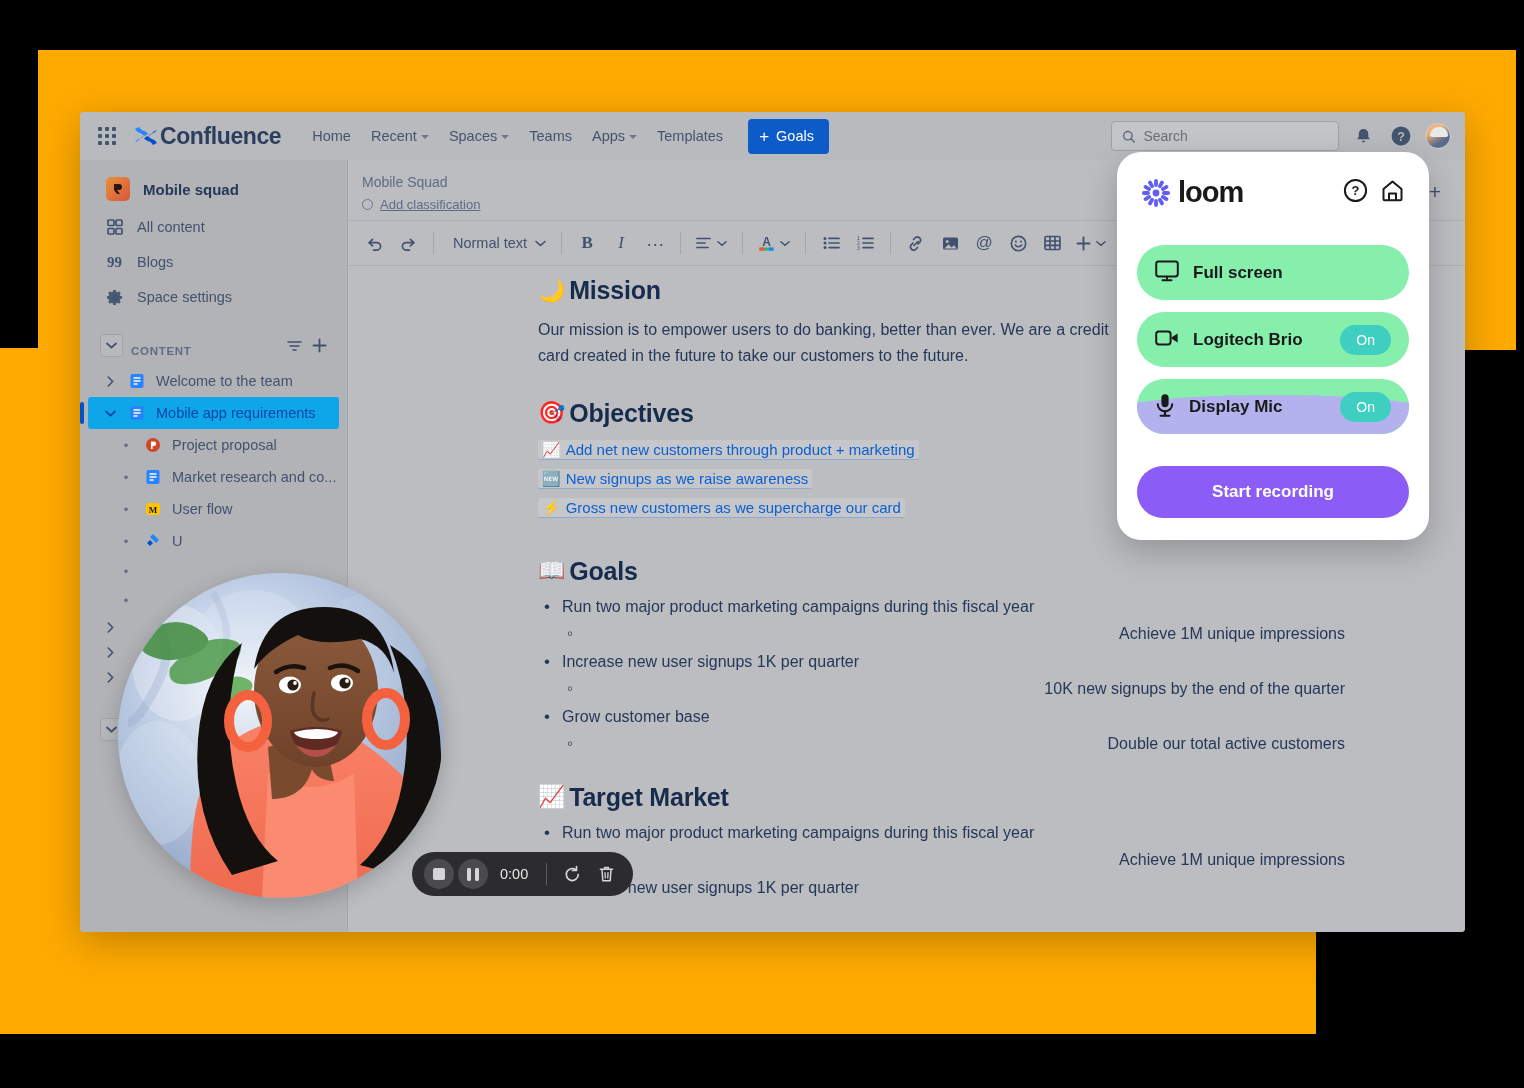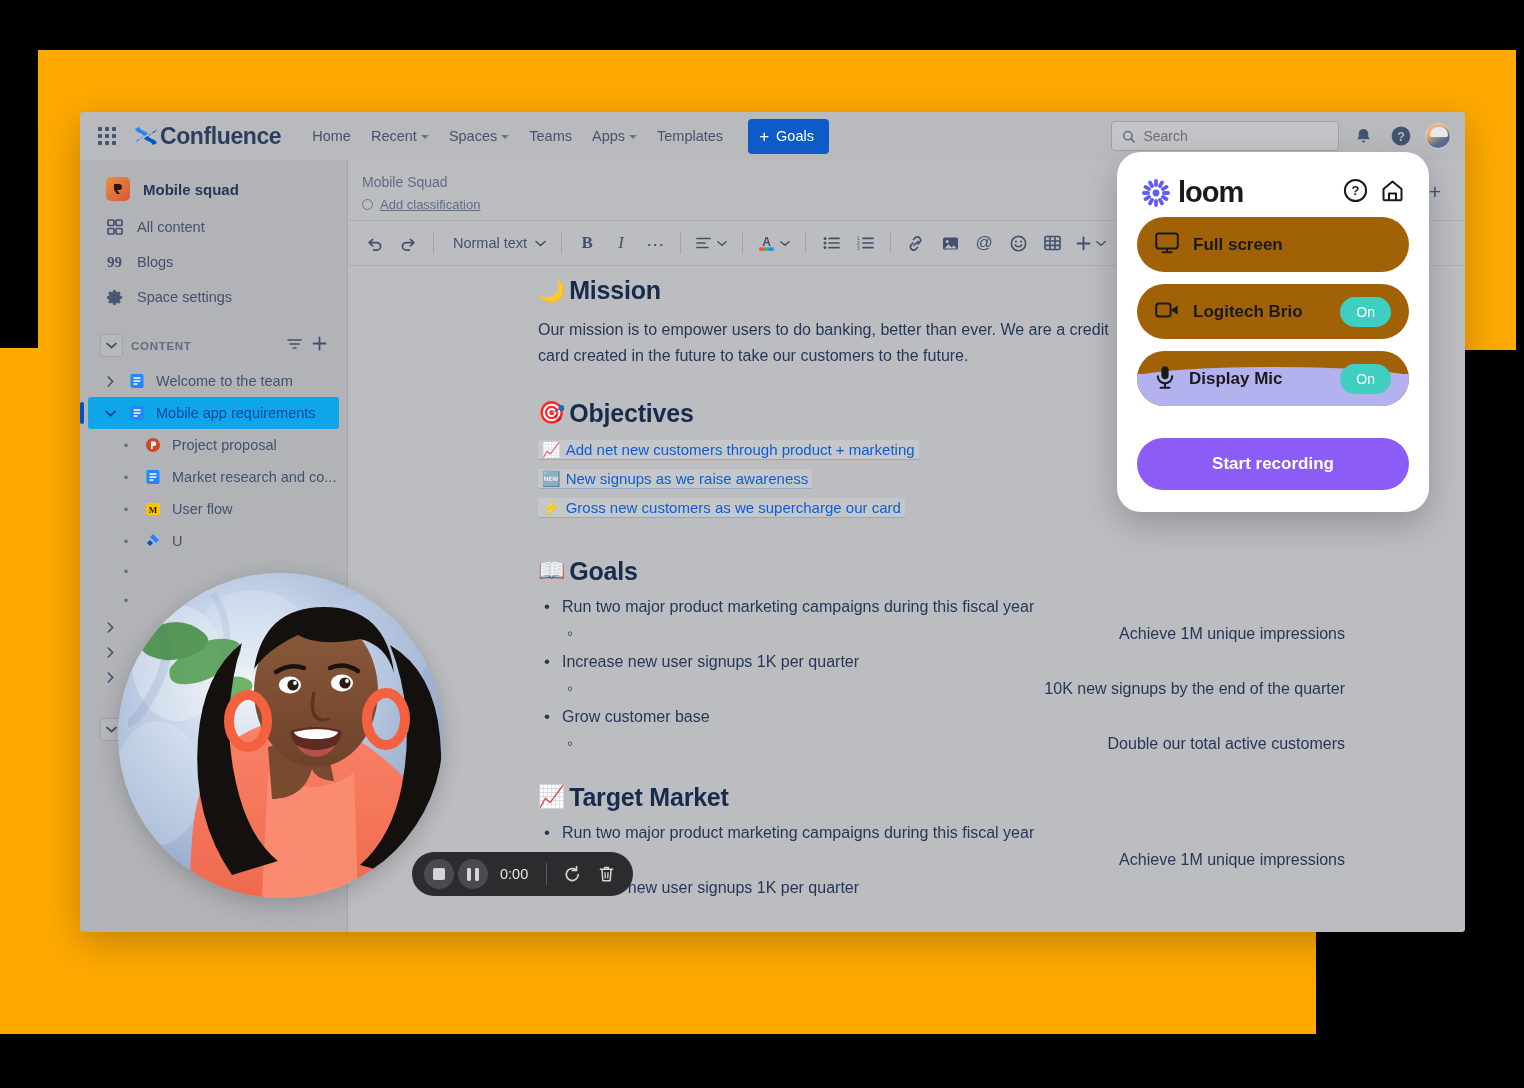--- a/index.html
+++ b/index.html
@@ -106,21 +106,21 @@
   }
   .space-avatar {
     width: 24px; height: 24px; border-radius: 5px;
     background: linear-gradient(135deg,#e8913a,#d9563b);
     display:flex;align-items:center;justify-content:center;
     font-size:13px; flex-shrink: 0;
   }
   .side-row.space-title { font-weight: 700; color: #253858; font-size: 15px;}
   .side-ico { width: 18px; height: 18px; flex-shrink:0; display:flex;align-items:center;justify-content:center;}
   .section-head {
-    display: flex; align-items: center; gap: 8px;
+    display: flex; align-items: flex-end; gap: 8px;
     padding: 6px 12px 6px 12px; margin: 14px 8px 2px 8px;
   }
   .chev-box {
     width: 23px; height: 23px; border-radius: 3px;
     display:flex;align-items:center;justify-content:center;
     border: 1px solid #a3a4a8; background:#b8b9bd; cursor:pointer; flex-shrink:0;
   }
   .section-label { font-size: 11.5px; font-weight: 700; letter-spacing: .7px; color: #5e6c84; flex: 1;}
   .section-actions { display:flex; gap:10px; align-items:center;}
   .tree-row {
@@ -214,26 +214,26 @@
   .emoji-sm { font-size: 15px; line-height: 1; }
 
   
   .loom-panel {
     position: absolute; left: 1117px; top: 152px;
     width: 312px; background: #fff;
     border-radius: 24px; padding: 20px 20px 22px 20px;
     box-shadow: 0 12px 34px rgba(0,0,0,.22);
     z-index: 20;
   }
-  .loom-head { display:flex; align-items:center; padding: 4px 4px 0 4px; margin-bottom: 8px;}
+  .loom-head { display:flex; align-items:center; padding: 4px 4px 0 4px; margin-bottom: 36px;}
   .loom-logo { display:flex; align-items:center; gap:7px;}
   .loom-word { font-size: 29px; font-weight: 700; color:#1a1a1a; letter-spacing:-1px;}
   .loom-head-actions { margin-left:auto; display:flex; align-items:center; gap:12px;}
   .loom-opt {
-    height: 55px; border-radius: 28px; background: #a16207;
+    height: 55px; border-radius: 28px; background: #86efac;
     display: flex; align-items: center; gap: 14px;
     padding: 0 18px; margin-bottom: 12px; cursor: pointer;
     position: relative; overflow: hidden;
   }
   .loom-opt .wave {
     position:absolute; left:0; right:0; bottom:0; height:58%;
     background:#b4b1ef; z-index:0;
   }
   .loom-opt .wave::before{
     content:""; position:absolute; left:0; right:0; top:-7px; height:14px;

